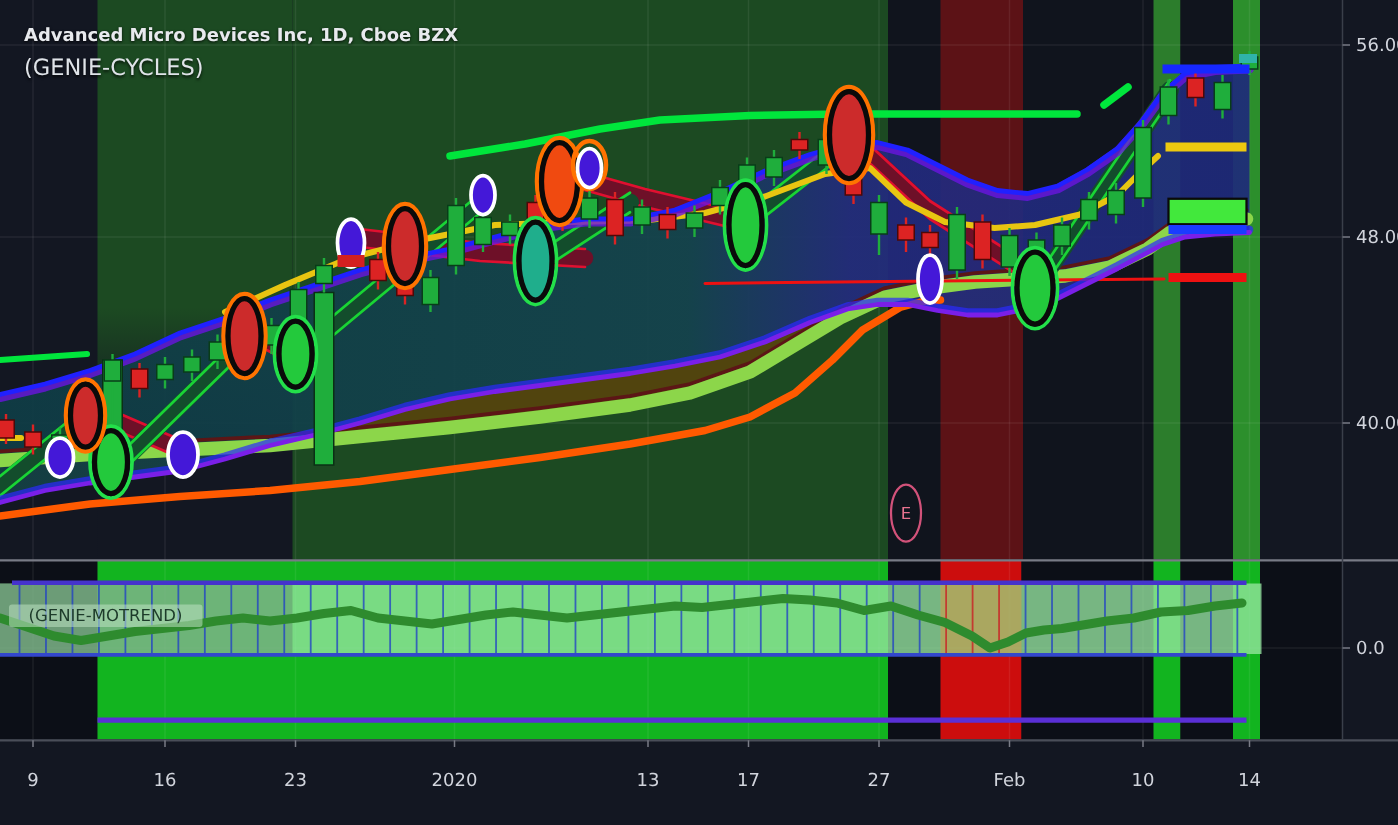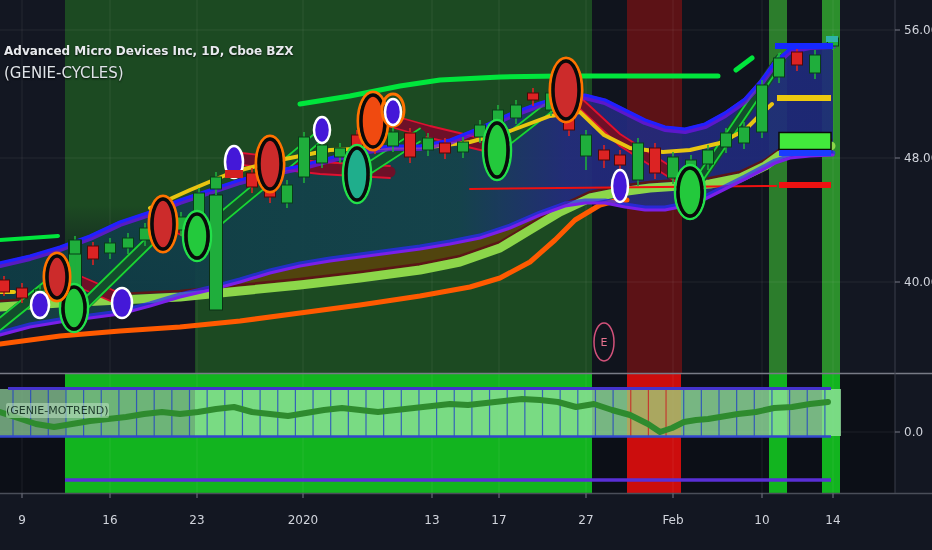--- a/index.html
+++ b/index.html
@@ -1,23 +1,23 @@
 <!DOCTYPE html>
 <html><head>
 <meta charset="utf-8">
 <style>
   html,body{margin:0;padding:0;background:#0c0f17;}
   #app{position:relative;width:932px;height:550px;background:#131722;overflow:hidden;
        font-family:"DejaVu Sans","Liberation Sans",sans-serif;}
   #chart-svg{position:absolute;left:0;top:0;}
-  .title-box{position:absolute;left:4px;top:16px;z-index:5;color:#e8eaee;pointer-events:none;margin-top:28px;}
+  .title-box{position:absolute;left:16px;top:16px;z-index:5;color:#e8eaee;pointer-events:none;}
   .title-main{font-size:12px;font-weight:bold;text-shadow:0 1px 2px rgba(0,0,0,.8);}
   .title-sub{font-size:15px;margin-top:6px;color:#dfe3e8;text-shadow:0 1px 2px rgba(0,0,0,.8);}
   .motrend-label{position:absolute;left:6px;top:403px;z-index:5;font-size:11px;color:#1d3b2a;
-       background:rgba(190,225,195,0.55);padding:1px 0;border-radius:2px;}
+       background:rgba(190,225,195,0.55);padding:1px 13px;border-radius:2px;}
   .price-axis{position:absolute;right:0;top:0;width:37px;height:494px;z-index:4;}
   .time-axis{position:absolute;left:0;top:494px;width:932px;height:56px;z-index:4;}
 </style>
 </head>
 <body>
 
 <div id="app">
   <svg id="chart-svg" width="932" height="550">
       <defs>
         <linearGradient id="gfade" x1="0" y1="0" x2="0" y2="1">

